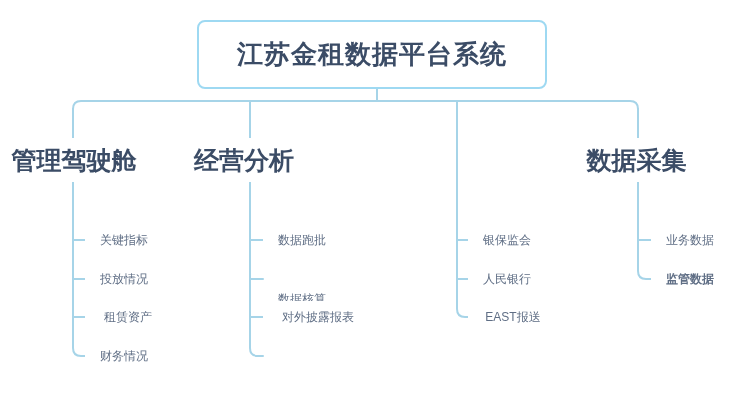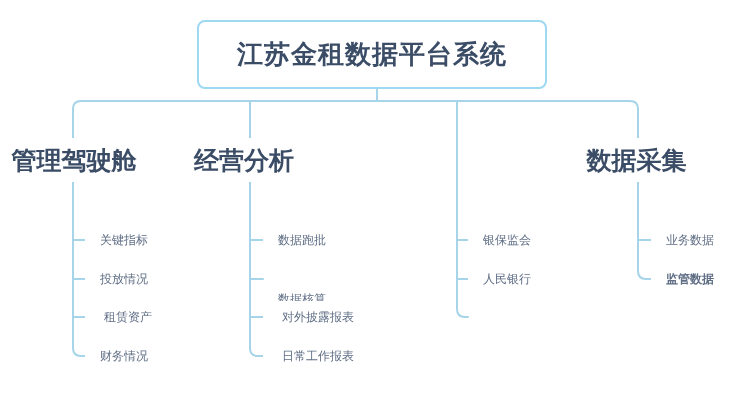--- a/index.html
+++ b/index.html
@@ -81,22 +81,22 @@
   <div class="node branch-node" style="left:8px;width:132px;">管理驾驶舱</div>
   <div class="node child-node" style="left:85px;top:224px;width:78px;">关键指标</div>
   <div class="node child-node" style="left:85px;top:263px;width:78px;">投放情况</div>
   <div class="node child-node" style="left:85px;top:301px;width:78px;padding-left:8px;">租赁资产</div>
   <div class="node child-node" style="left:85px;top:340px;width:78px;">财务情况</div>
 
   <div class="node branch-node" style="left:194px;width:92px;">经营分析</div>
   <div class="node child-node" style="left:263px;top:224px;width:78px;">数据跑批</div>
   <div class="node child-node" style="left:263px;top:263px;width:78px;margin-top:20px;">数据核算</div>
   <div class="node child-node" style="left:263px;top:301px;width:110px;">对外披露报表</div>
-  <div class="node child-node" style="left:263px;top:340px;width:110px;">日常工作报表</div>
 
   <div class="node child-node" style="left:468px;top:263px;width:78px;">人民银行</div>
   <div class="node child-node" style="left:468px;top:224px;width:78px;">银保监会</div>
+  <div class="node child-node" style="left:468px;top:301px;width:90px;">EAST报送</div>
 
   <div class="node branch-node" style="left:583px;width:107px;">数据采集</div>
   <div class="node child-node" style="left:651px;top:224px;width:78px;">业务数据</div>
   <div class="node child-node" style="left:651px;top:263px;width:78px;font-weight:bold;">监管数据</div>
 
 </div>
 
 </body></html>

